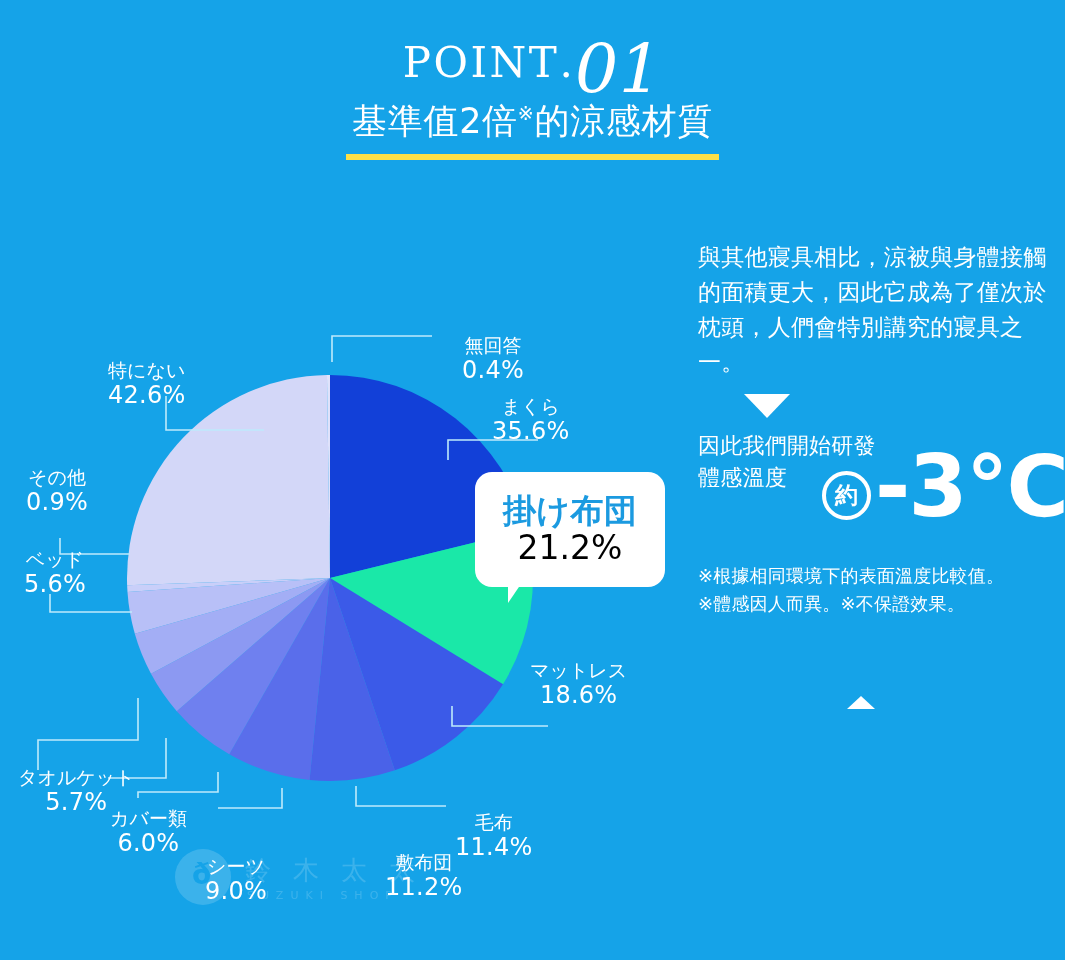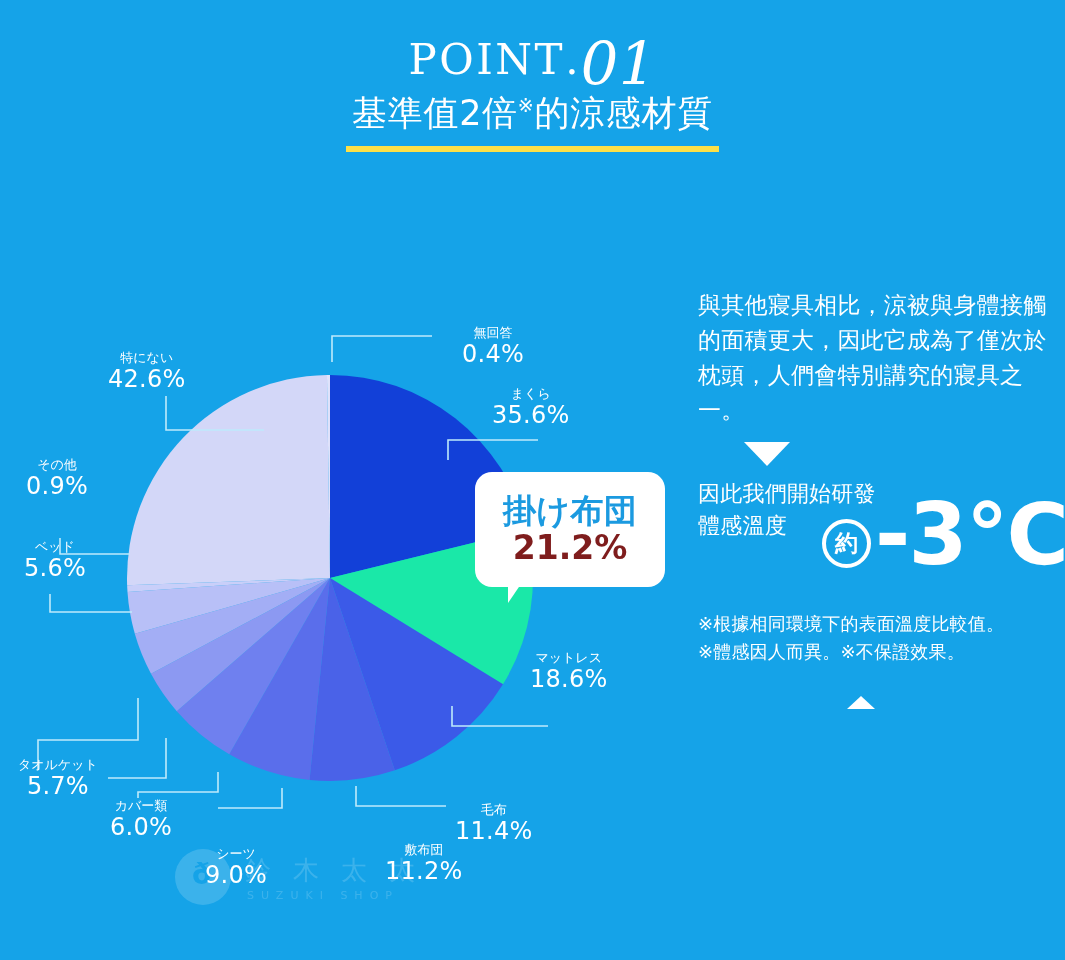--- a/index.html
+++ b/index.html
@@ -13,21 +13,21 @@
 
   
   #header{position:absolute;left:0;top:34px;width:1065px;text-align:center;}
   #point-line{
     font-family:"DejaVu Serif","Liberation Serif",serif;
     color:#ffffff;letter-spacing:.02em;white-space:nowrap;
     display:flex;align-items:center;justify-content:center;
   }
   #point-word{font-size:42px;letter-spacing:.06em;}
   #point-dot{font-size:42px;}
-  #point-num{font-size:59px;font-style:italic;line-height:.85;margin-left:2px;position:relative;top:6px;}
+  #point-num{font-size:68px;font-style:italic;line-height:.85;margin-left:2px;position:relative;top:6px;}
   #subtitle-wrap{margin-top:6px;display:inline-block;}
   #subtitle{
     color:#fff;font-size:35px;letter-spacing:.02em;white-space:nowrap;
     padding:0 6px 9px 6px;border-bottom:6px solid #fde047;
     display:inline-block;
   }
   #subtitle .mark{font-size:19px;vertical-align:super;}
 
   
   #pie-area{position:absolute;left:0;top:300px;width:660px;height:660px;}
@@ -45,39 +45,39 @@
   }
   #watermark .wm-name{
     position:absolute;left:70px;top:4px;color:#fff;font-size:26px;letter-spacing:22px;white-space:nowrap;
   }
   #watermark .wm-sub{
     position:absolute;left:72px;top:40px;color:#fff;font-size:11px;letter-spacing:7px;white-space:nowrap;
   }
 
   
   .plabel{position:absolute;color:#fff;text-align:center;line-height:1.18;white-space:nowrap;}
-  .plabel .nm{font-size:13px;display:block;}
+  .plabel .nm{font-size:19px;display:block;margin-top:9px;}
   .plabel .pc{font-size:24px;display:block;letter-spacing:.01em;}
 
   
   #callout{
     position:absolute;left:475px;top:472px;width:190px;height:115px;
     background:#fff;border-radius:17px;
     display:flex;flex-direction:column;align-items:center;justify-content:center;
   }
   #callout .c-name{color:#1b9ae0;font-size:33px;font-weight:bold;line-height:1.12;letter-spacing:.01em;text-align:center;}
-  #callout .c-pct{color:#7f1d1d;font-size:33px;font-weight:bold;line-height:1.12;}
+  #callout .c-pct{color:#000000;font-size:33px;font-weight:normal;line-height:1.12;}
   #callout-tail{
     position:absolute;left:508px;top:584px;width:0;height:0;
     border-left:13px solid #fff;border-bottom:19px solid transparent;
   }
 
   
   #right{position:absolute;left:698px;top:240px;width:352px;}
-  #para1{color:#fff;font-size:23px;line-height:1.52;letter-spacing:.01em;margin-top:48px;}
+  #para1{color:#fff;font-size:23px;line-height:1.52;letter-spacing:.01em;}
   #tri{
     width:0;height:0;margin:14px auto 12px 46px;
     border-left:23px solid transparent;border-right:23px solid transparent;
     border-top:24px solid #ffffff;
   }
   #para2{color:#fff;font-size:22px;line-height:1.46;letter-spacing:.01em;}
 
   #temp-row{position:relative;height:88px;margin-top:-46px;}
   #temp-big{
     position:absolute;left:124px;top:-2px;color:#fff;white-space:nowrap;

